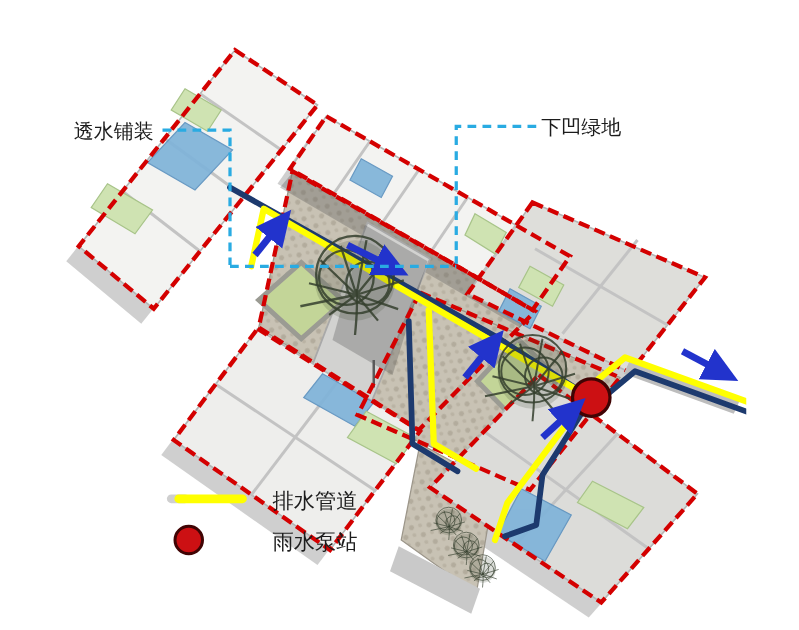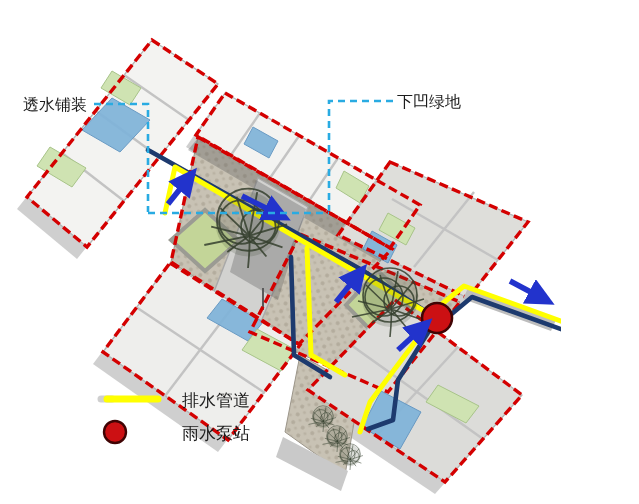--- a/index.html
+++ b/index.html
@@ -1,17 +1,17 @@
 <!DOCTYPE html>
 <html style="--roof-outline-red: #d40000; --drain-pipe-yellow: #ffff00; --storm-pipe-navy: #1d3a6e; --flow-arrow-blue: #2233cc; --callout-cyan: #29abe2; --pump-red: #cc1013; --pump-ring: #400404; --green-floor: #cfe3b2; --blue-floor: #7fb3d9; --planter-green: #c3d598; --paving: #c8c2b4; --tree-green: #35402e;"><head>
 <meta charset="utf-8">
 <style>
   html,body{margin:0;padding:0;background:#ffffff;}
   .stage{position:relative;width:561px;height:504px;background:#ffffff;overflow:hidden;
-         font-family:"Liberation Sans","DejaVu Sans",sans-serif;}
+         font-family:"Liberation Sans","DejaVu Sans",sans-serif;padding-left:36px;}
   svg text{font-family:"Liberation Sans","DejaVu Sans",sans-serif;fill:#1c1c1c;}
   .blk{stroke:#b5b5b5;stroke-width:1.3;}
   .blk-a,.blk-b{fill:#f3f3f1;}
   .blk-c{fill:#dededa;}
   .blk-d{fill:#eeeeec;}
   .blk-e{fill:#dcdcd9;}
   .shadow{fill:#c7c7c7;opacity:.85;}
   .part{stroke:#c3c3c3;stroke-width:2.4;}
   .reddash{fill:none;stroke:var(--roof-outline-red,#d40000);stroke-width:3.4;
            stroke-dasharray:9 4.5;stroke-linecap:butt;}

